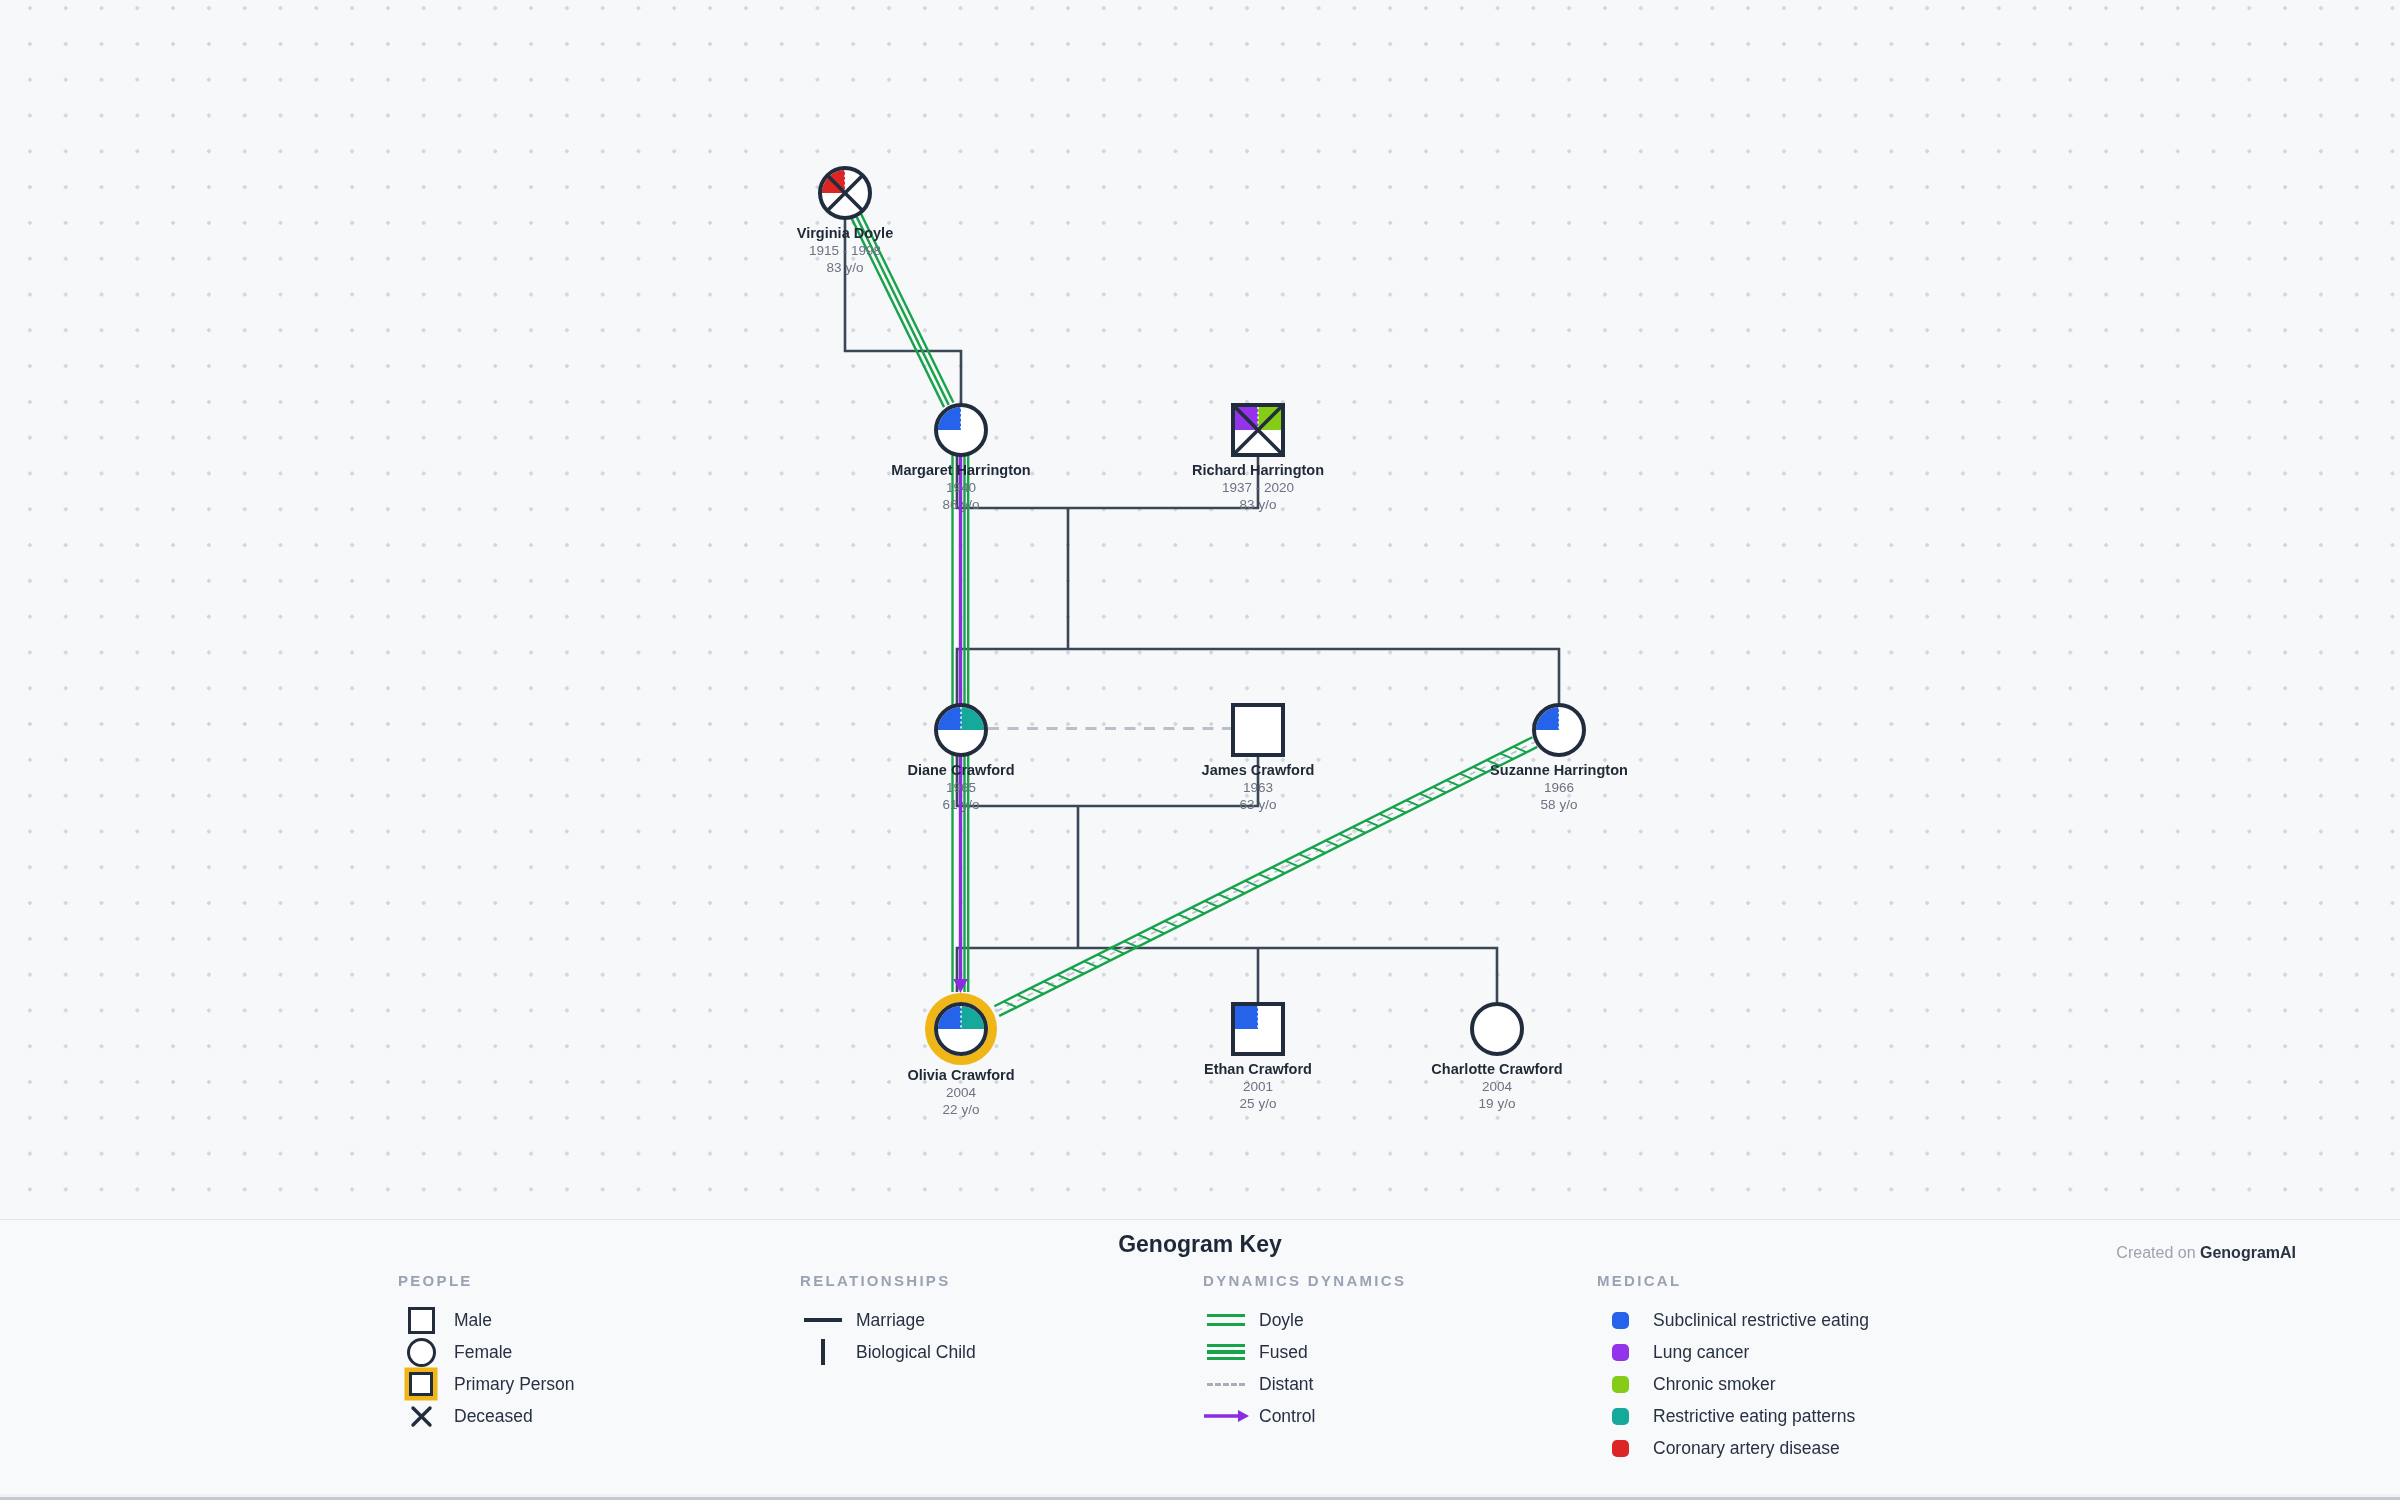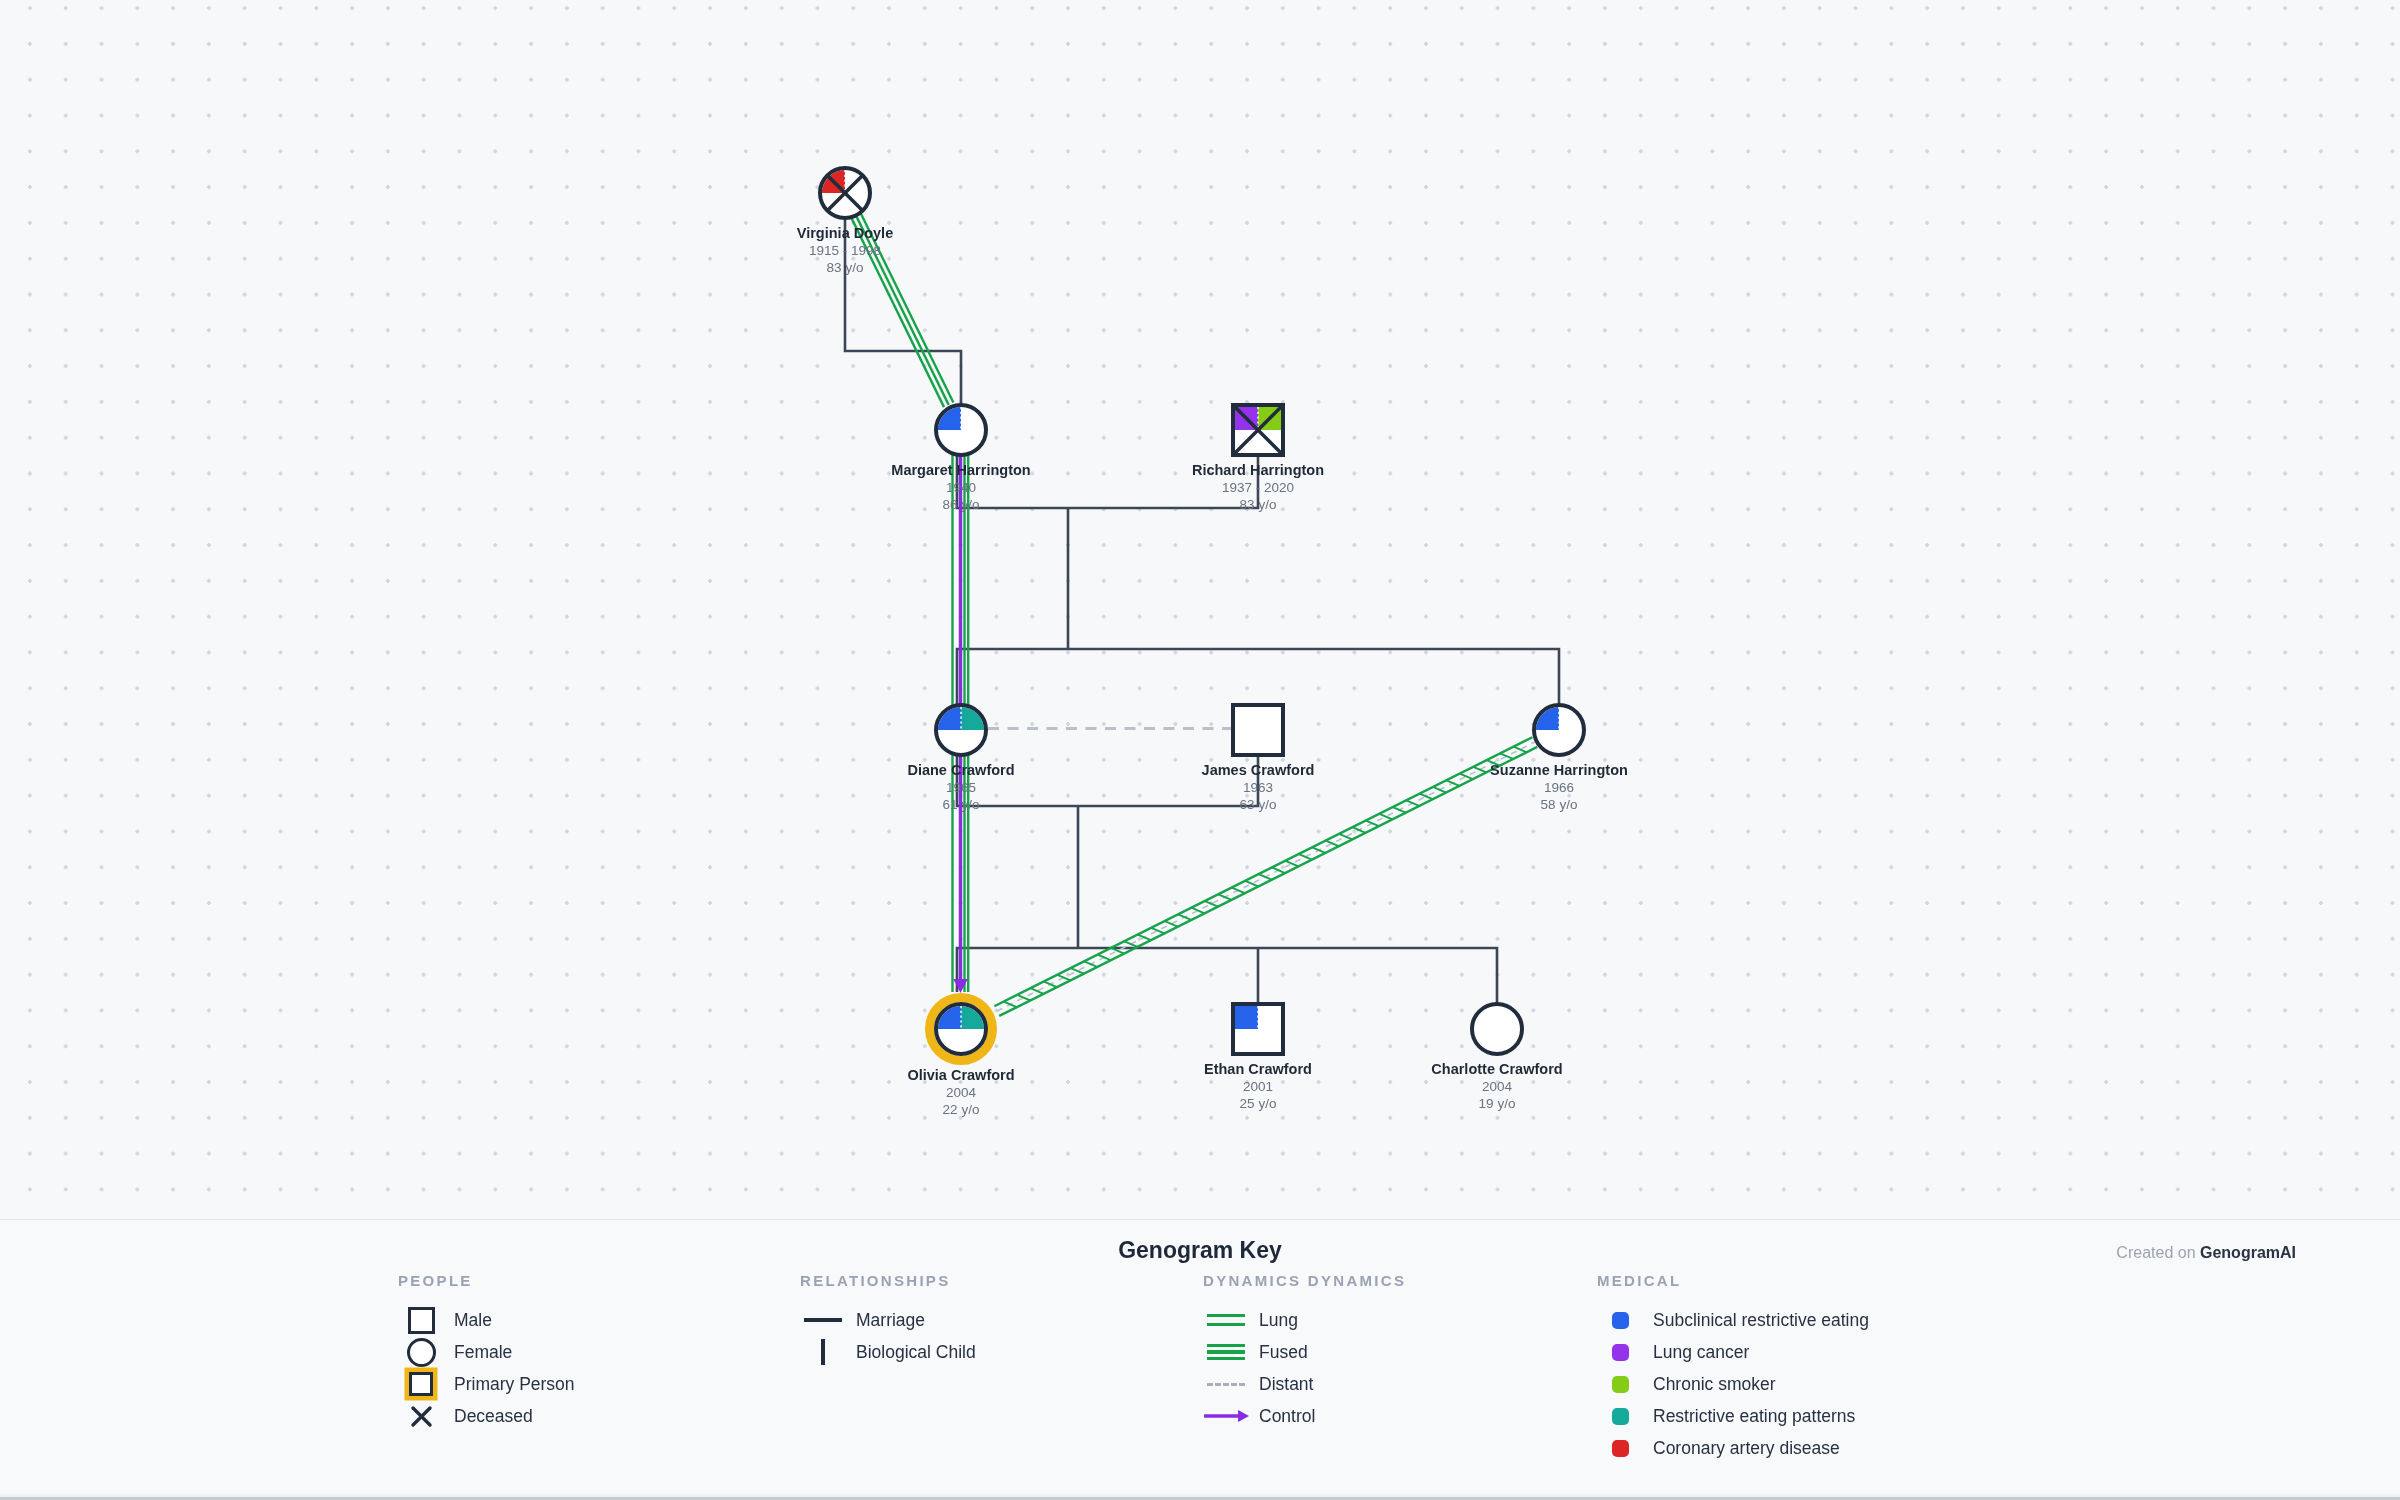--- a/index.html
+++ b/index.html
@@ -16,21 +16,21 @@
   #lines{position:absolute;left:0;top:0;z-index:1;}
   #nodes{position:absolute;left:0;top:0;width:100%;height:100%;z-index:2;}
   .person{position:absolute;width:88px;height:88px;}
   .person svg{display:block;}
   .plabel{position:absolute;width:260px;text-align:center;z-index:3;}
   .pname{font-weight:bold;font-size:14.5px;color:#1f2937;line-height:1.3;}
   .pmeta{font-size:13.5px;color:#6b7280;line-height:1.25;}
 
   
   .key{position:absolute;left:0;top:1219px;width:2400px;height:281px;background:#f8f9fb;border-top:1px solid #e3e6eb;}
-  .key-title{margin-top:17px;text-align:center;font-size:23px;font-weight:bold;color:#1e2838;}
+  .key-title{margin-top:11px;text-align:center;font-size:23px;font-weight:bold;color:#1e2838;}
   .watermark{position:absolute;top:24px;right:104px;font-size:16px;color:#9ca3af;}
   .watermark b{color:#2a3342;}
   .kcol{position:absolute;top:52px;}
   .kcol-people{left:398px;} .kcol-rel{left:800px;} .kcol-emo{left:1203px;} .kcol-med{left:1597px;}
   .khead{font-size:15px;font-weight:bold;letter-spacing:2.3px;color:#9aa3b3;margin-bottom:15px;}
   .krow{display:flex;align-items:center;height:32px;}
   .kicon{width:46px;display:flex;align-items:center;justify-content:center;margin-right:10px;flex:none;}
   .klabel{font-size:17.5px;color:#273141;white-space:nowrap;}
   .ic-square{width:21px;height:21px;border:3.4px solid #212c3d;background:#fff;display:inline-block;}
   .ic-circle{width:23px;height:23px;border-radius:50%;border:3.4px solid #212c3d;background:#fff;display:inline-block;}
@@ -292,21 +292,21 @@
     <div class="kcol kcol-emo">
       <div class="khead">DYNAMICS DYNAMICS</div>
       <div id="col-emo">
           <div class="krow">
             <span class="kicon">
               <span class="ic-lines l2">
                 <i></i>
                 <i></i>
               </span>
             </span>
-            <span class="klabel">Lung</span>
+            <span class="klabel">Doyle</span>
           </div>
           <div class="krow">
             <span class="kicon">
               <span class="ic-lines l3">
                 <i></i>
                 <i></i>
                 <i></i>
               </span>
             </span>
             <span class="klabel">Fused</span>

